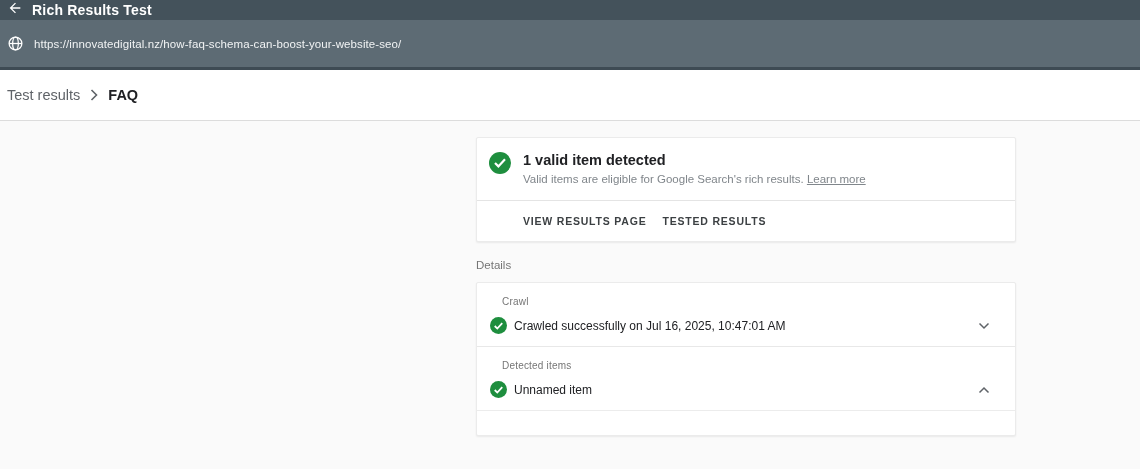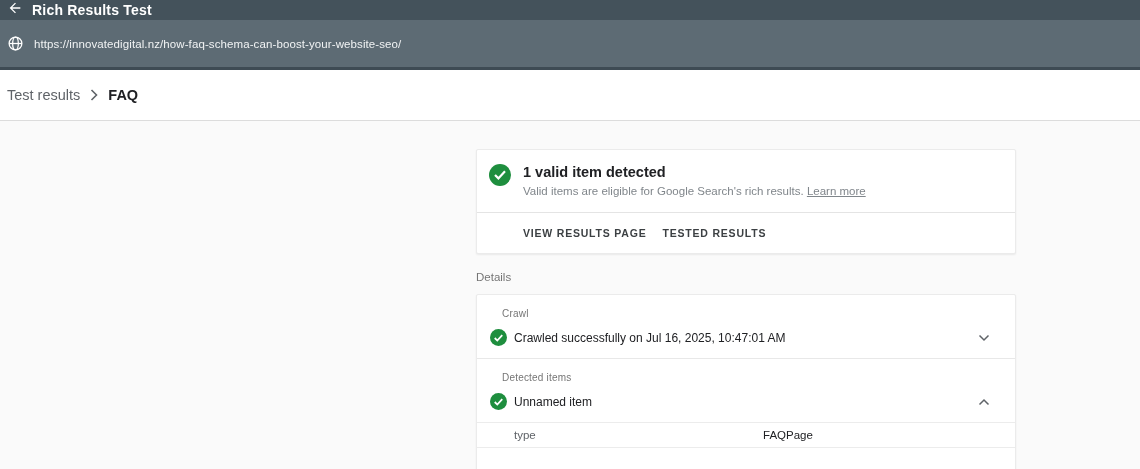--- a/index.html
+++ b/index.html
@@ -23,21 +23,21 @@
   .crumb-root { color:#5f6368; font-size:14.5px; cursor:pointer; }
   .crumb-sep { margin:0 10px; display:flex; align-items:center; }
   .crumb-current { color:#202124; font-size:14.5px; font-weight:bold; }
 
   
   .content { margin-left:476px; width:540px; }
   .card { background:#ffffff; border:1px solid #ebebeb; border-radius:2px;
     box-shadow:0 1px 2px rgba(0,0,0,.07); }
 
   
-  .card-summary { margin-top:28px; }
+  .card-summary { margin-top:16px; }
   .summary-top { display:flex; padding:14px 20px 15px 12px; }
   .check-lg { flex:0 0 22px; width:22px; height:22px; border-radius:50%;
     display:flex; align-items:center; justify-content:center; }
   .summary-texts { margin-left:12px; }
   .summary-title { font-size:14.5px; font-weight:bold; color:#202124; }
   .summary-sub { margin-top:5px; font-size:11.5px; color:#80868b; }
   .learn-more { color:#80868b; text-decoration:underline; cursor:pointer; }
   .summary-actions { border-top:1px solid #e4e4e4; padding:14px 20px 14px 46px; display:flex; gap:16px; }
   .text-btn { background:none; border:none; font-family:inherit; font-size:10.5px; font-weight:bold;
     color:#3c4043; letter-spacing:.8px; cursor:pointer; padding:0; }
@@ -147,22 +147,18 @@
       </div>
       <span class="item-row-text">Unnamed item</span>
       <span class="chev">
         <svg width="12" height="8" viewBox="0 0 12 8">
             <path d="M1.5 6.5L6 2l4.5 4.5" stroke="#5f6368" stroke-width="1.5" fill="none"></path>
           </svg>
       </span>
     </div>
 
     <div class="prop-row">
-      <span class="prop-key">type</span>
-      <span class="prop-val">FAQPage</span>
-    </div>
-    <div class="prop-row">
       
       
     </div>
 
   </div>
 </div>
 
 </body></html>

